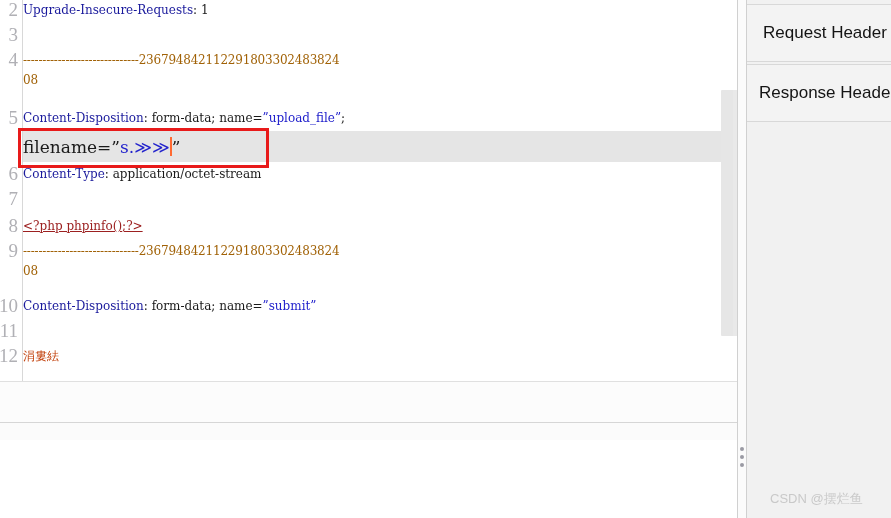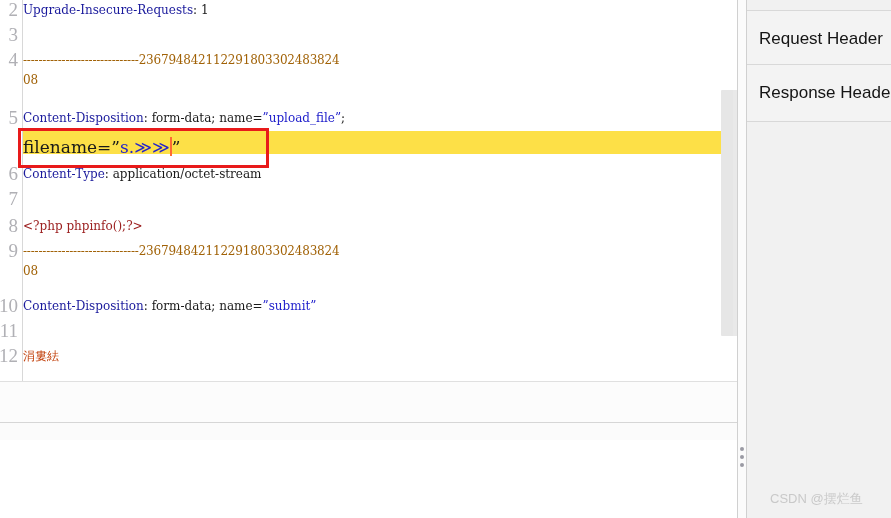--- a/index.html
+++ b/index.html
@@ -77,32 +77,32 @@
   .crow {
     position: absolute;
     left: 0;
     height: 20px;
     line-height: 20px;
     white-space: pre;
   }
   .hdrname { color: #1a1a9c; }
   .strv    { color: #2222cc; }
   .plain   { color: #1a1a1a; }
-  .phpred  { color: #9c2020; }
+  .phpred  { color: #9c2020; text-decoration: underline; }
   .mojibake { color: #c2410c; font-family: Liberation Mono, monospace; }
   .boundary { color: #a16207; letter-spacing: -0.2px; }
 
   
   #wrap-row {
     position: absolute;
     left: 23px;
     top: 131px;
     width: 700px;
-    height: 23px;
-    background: #fde047;
+    height: 31px;
+    background: #e5e5e5;
   }
   #wrap-text {
     position: absolute;
     left: 0; top: 0;
     height: 33px;
     line-height: 33px;
     font-family: "DejaVu Serif", "Liberation Serif", serif;
     font-size: 17px;
     white-space: pre;
   }
@@ -221,21 +221,21 @@
     display: flex;
     align-items: center;
     padding-left: 12px;
     font-family: "Liberation Sans", sans-serif;
     font-size: 17px;
     color: #141414;
     white-space: nowrap;
     overflow: hidden;
     background: #f3f3f3;
   }
-  #insp-row-0 { top: 10px; }
+  #insp-row-0 { top: 4px; justify-content: center; }
   #insp-row-1 { top: 64px; }
 
   #watermark {
     position: absolute;
     left: 770px;
     top: 490px;
     font-family: "Liberation Sans", sans-serif;
     font-size: 13px;
     color: #c9c9c9;
     white-space: nowrap;

